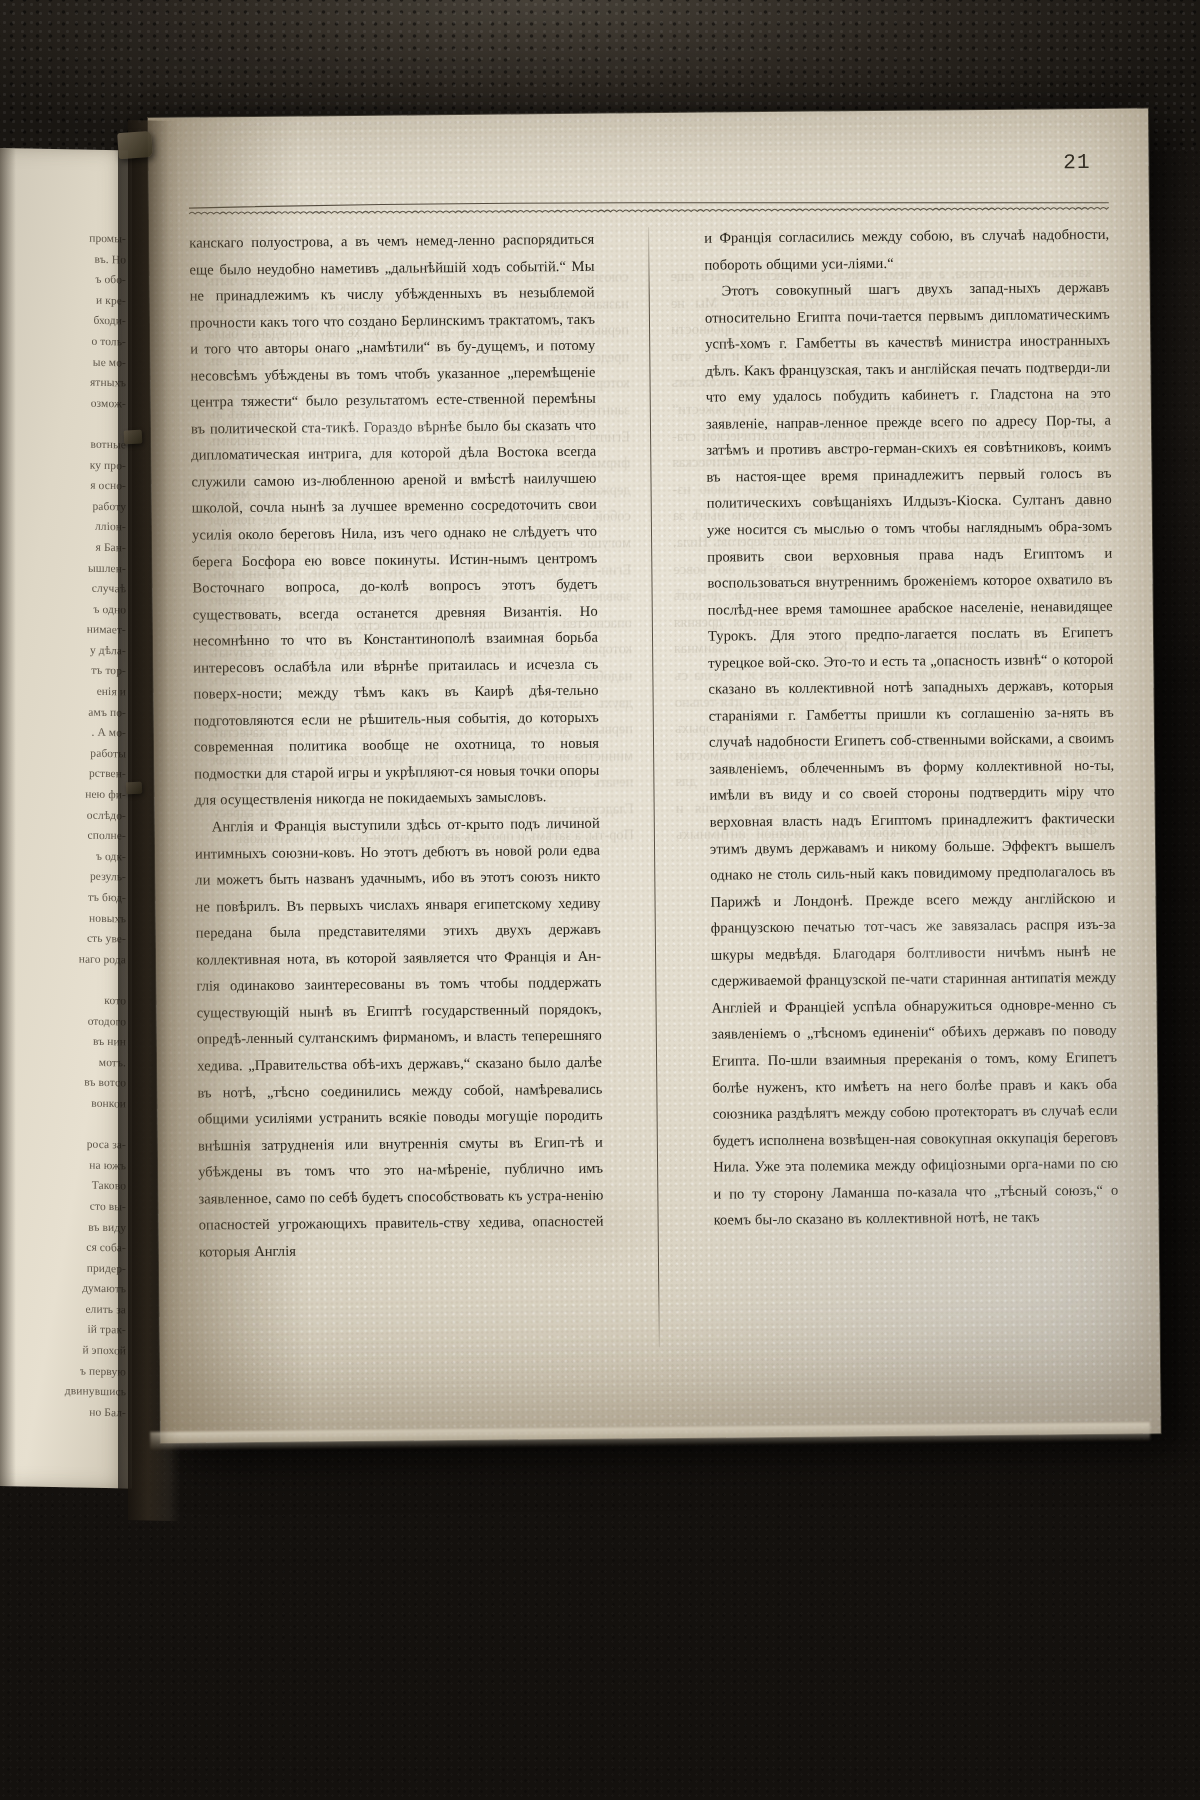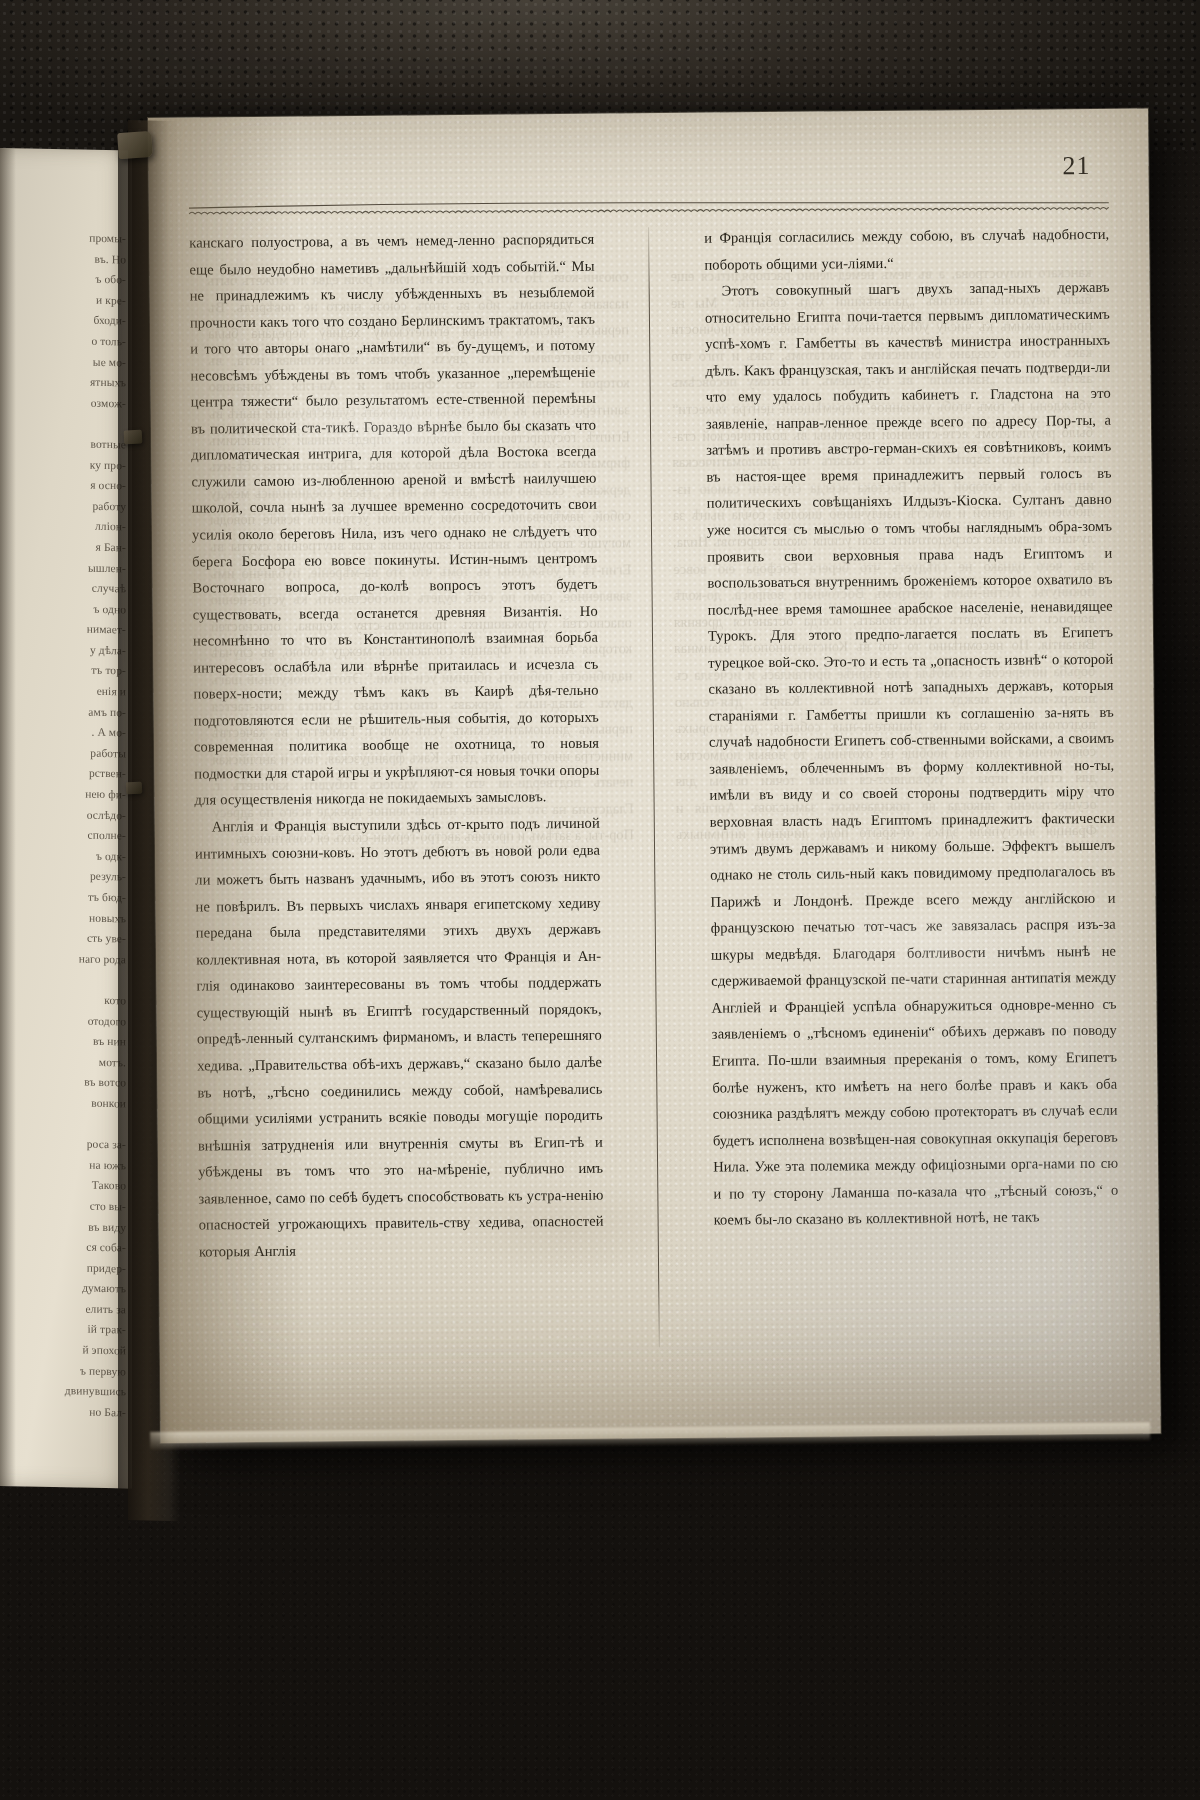--- a/index.html
+++ b/index.html
@@ -128,22 +128,22 @@
   
   #page .cast{
     position:absolute;right:0;bottom:0;width:520px;height:600px;
     background:radial-gradient(ellipse at 100% 100%, rgba(168,176,196,.22), rgba(168,176,196,0) 70%);
     pointer-events:none;
   }
 
   
   #folio{
     position:absolute;right:58px;top:42px;
-    font-size:26px;letter-spacing:1px;color:#2e2a22;
-    font-family:Liberation Serif, serif;
+    font-size:21px;letter-spacing:1px;color:#2e2a22;
+    font-family:Liberation Mono, monospace;
   }
   #rule{
     position:absolute;left:40px;top:88px;width:920px;height:14px;
     overflow:hidden;
   }
   #rule svg{display:block;}
 
   
   #body{
     position:absolute;left:40px;top:112px;width:920px;height:1155px;

